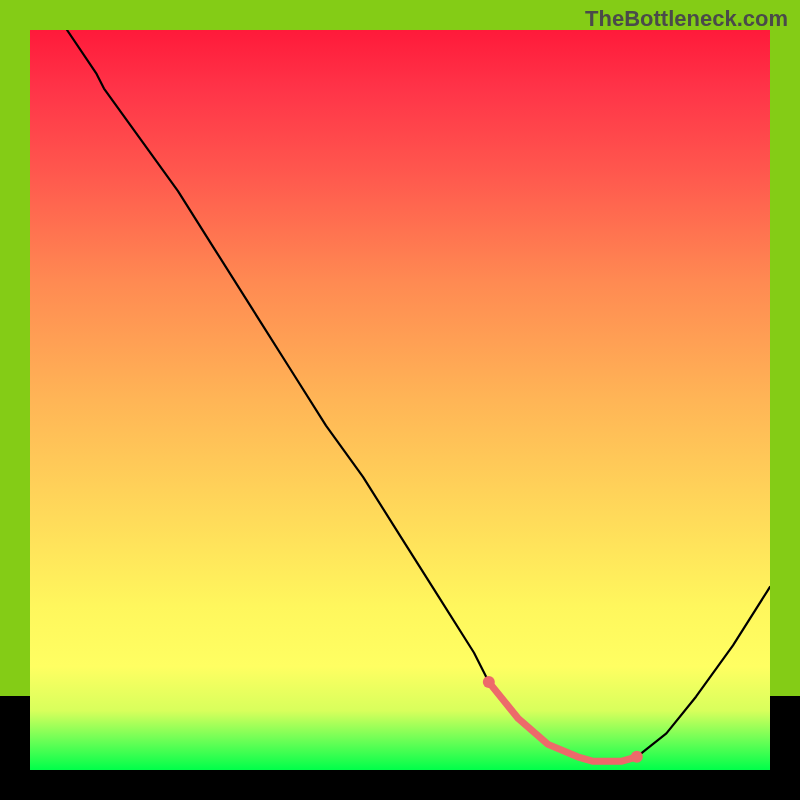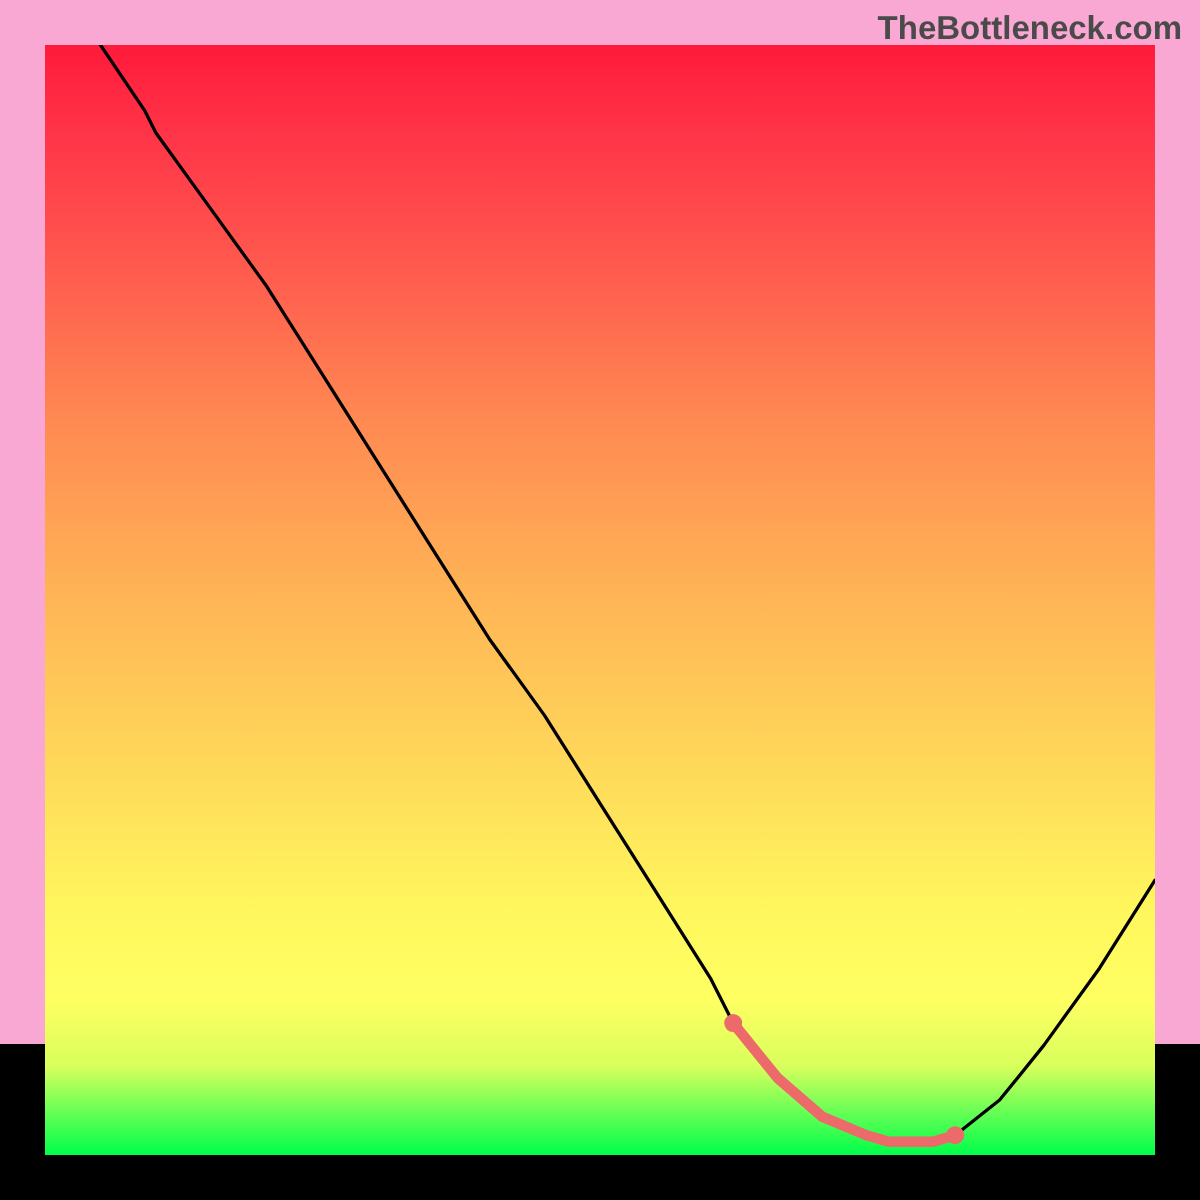--- a/index.html
+++ b/index.html
@@ -16,21 +16,21 @@
     right: 12px;
     color: #4a4a4a;
     font-size: 22px;
     font-weight: bold;
     z-index: 3;
   }
   .outer {
     position: relative;
     width: 800px;
     height: 696px;
-    background: #f9a8d4;
+    background: #84cc16;
   }
   .plot-area {
     position: absolute;
     left: 30px;
     top: 30px;
     width: 740px;
     height: 740px;
     overflow: hidden;
   }
   .gradient {

